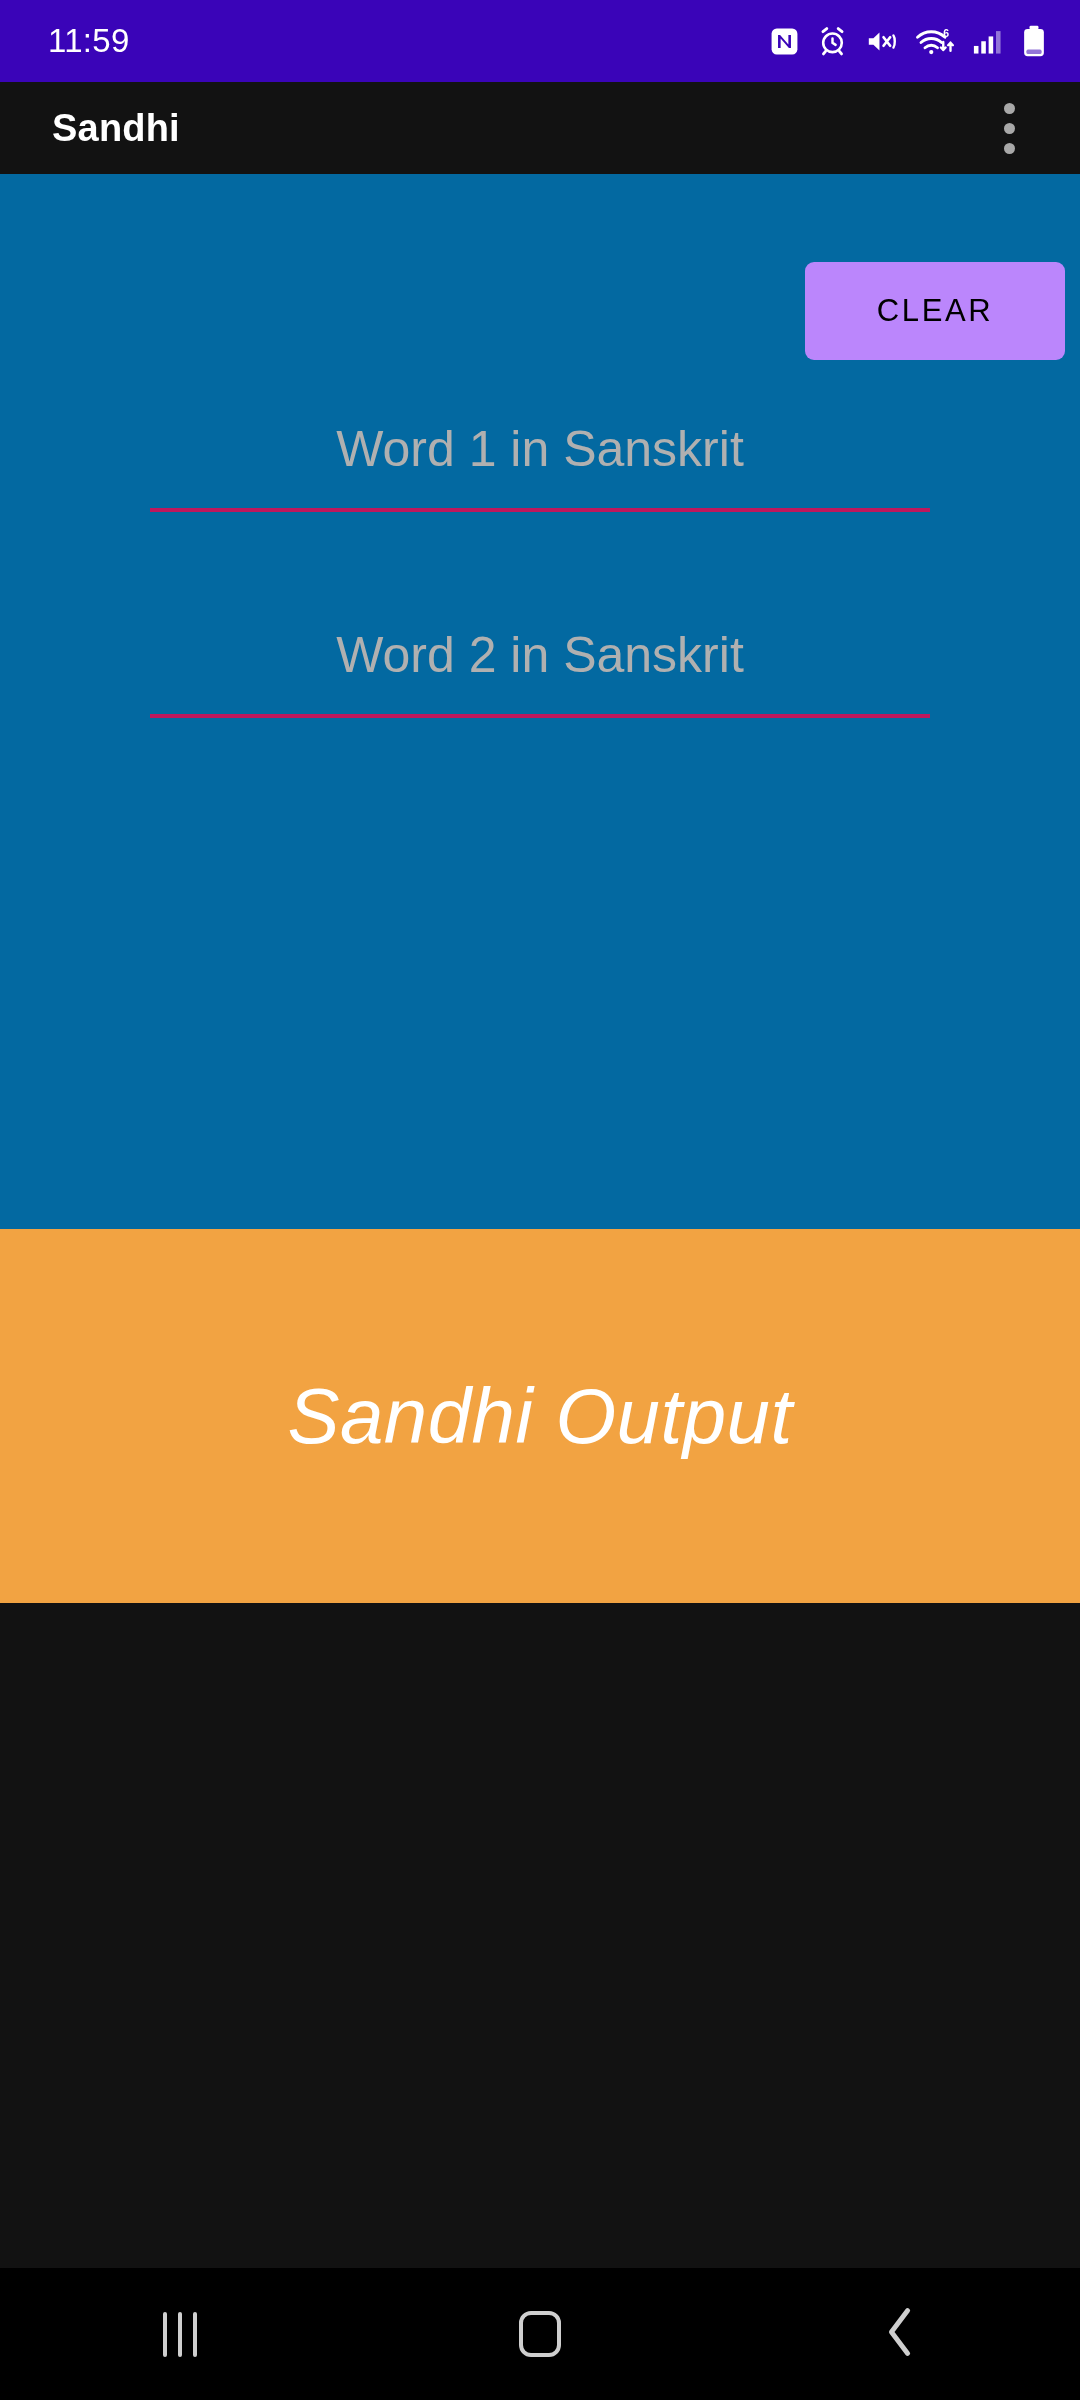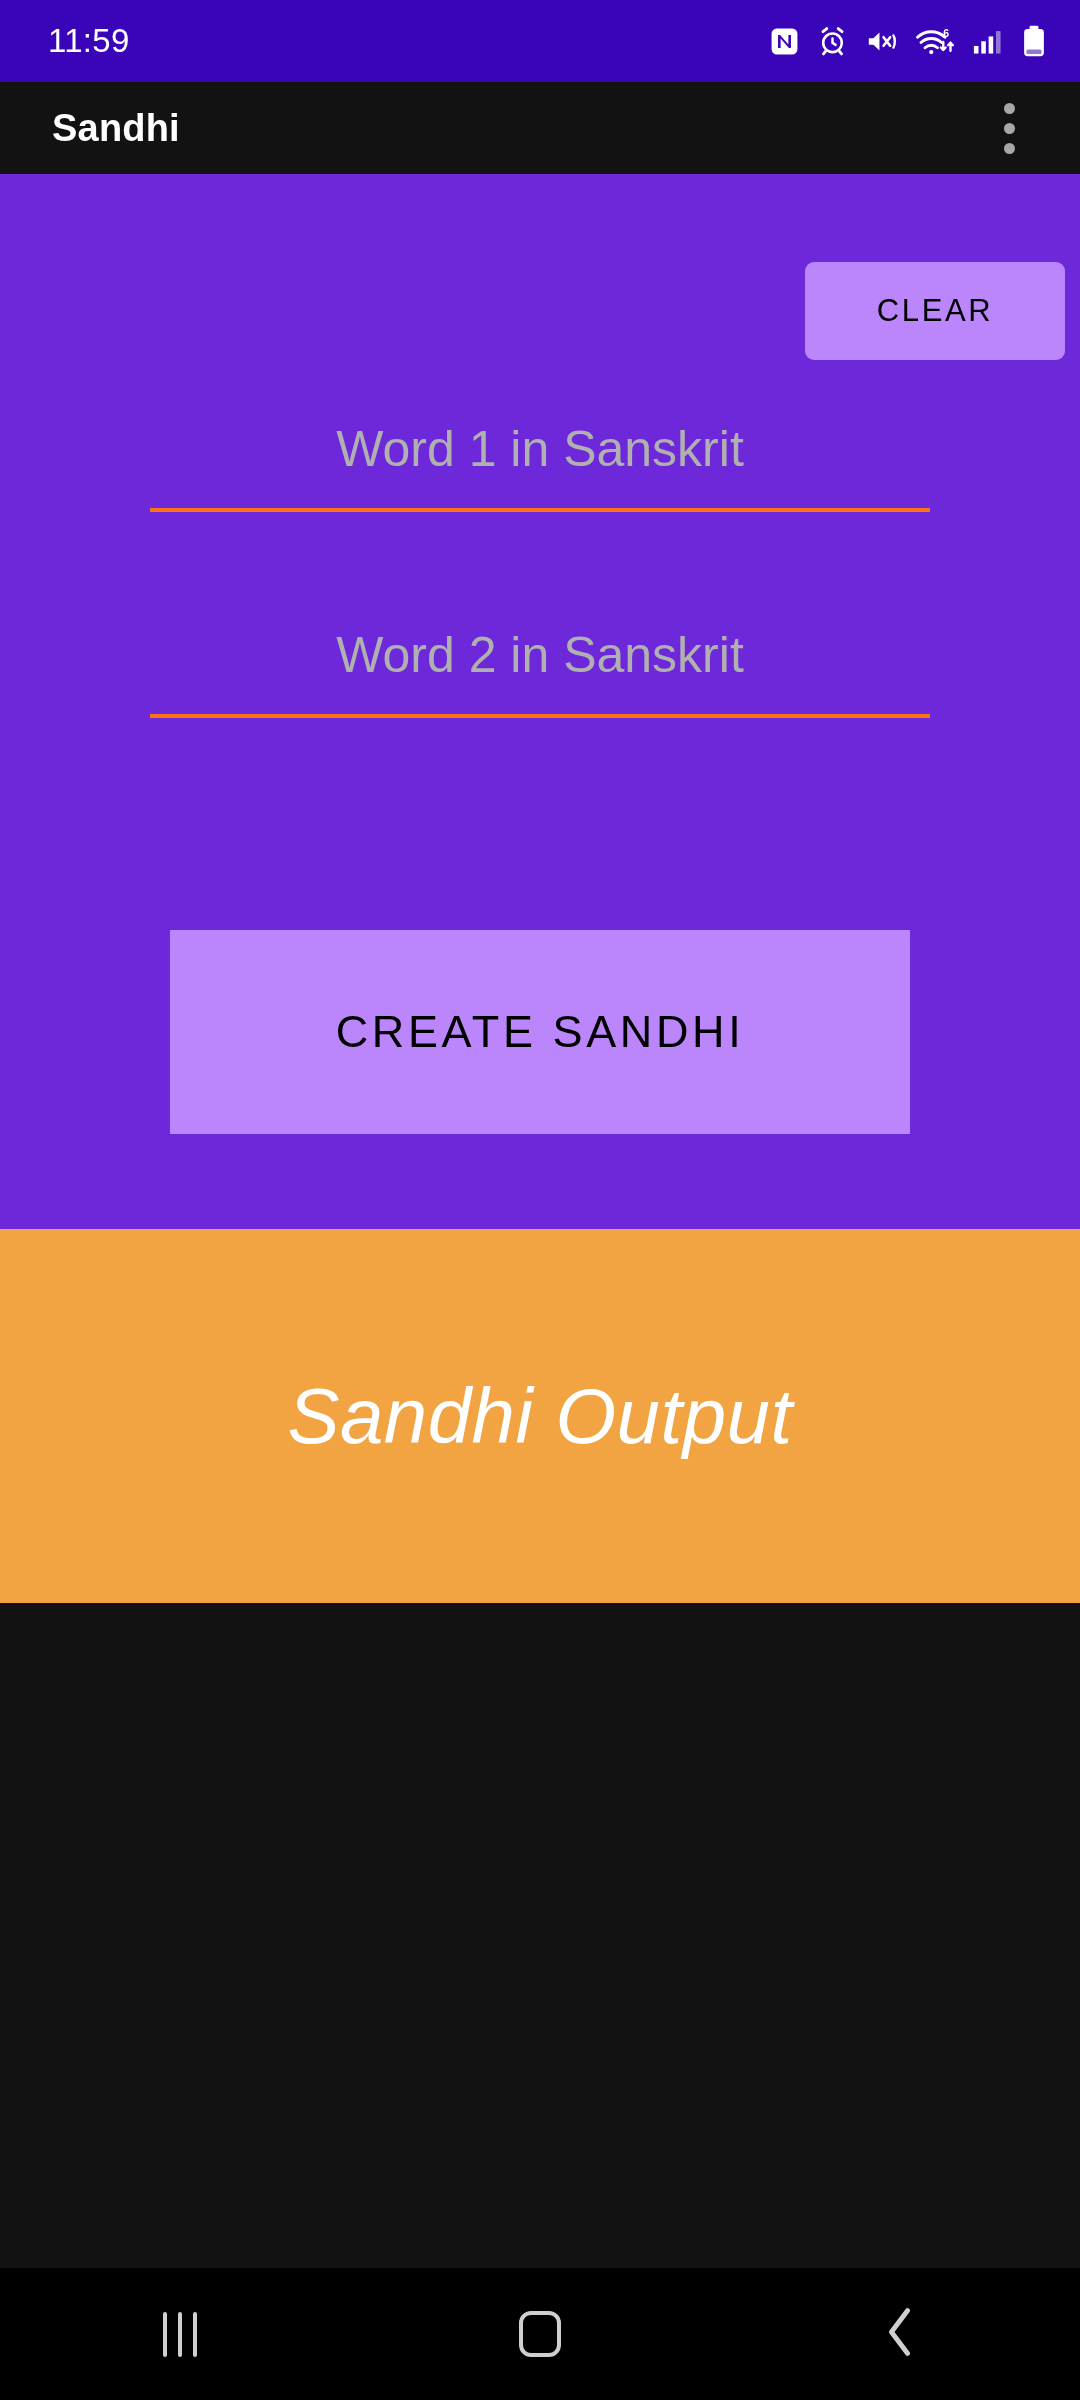--- a/index.html
+++ b/index.html
@@ -56,42 +56,42 @@
   }
   #overflow-menu span {
     display:block; width:11px; height:11px;
     border-radius:50%; background:#a8a8a8;
   }
 
   
   #content {
     position:absolute; left:0; top:174px;
     width:1080px; height:1055px;
-    background:#6d28d9;
+    background:#0369a1;
   }
 
   #clear-button {
     position:absolute; left:805px; top:88px;
     width:260px; height:98px;
     background:#bb86fc; border:none;
     border-radius:9px;
     color:#000000; font-size:31px; font-weight:500;
     letter-spacing:2.6px;
     font-family:"Liberation Sans", sans-serif;
     display:flex; align-items:center; justify-content:center;
     cursor:pointer;
   }
 
   .text-field {
     position:absolute; left:150px; width:780px;
   }
   .text-field input {
     width:100%; height:108px;
     background:transparent; border:none;
-    border-bottom:4px solid #f97316;
+    border-bottom:4px solid #be185d;
     color:#ffffff; font-size:50px;
     font-family:"Liberation Sans", sans-serif;
     padding:0 0 14px 0;
     text-align:center;
     outline:none;
   }
   .text-field input::placeholder {
     color:#b0b0b0; opacity:1;
   }
 
@@ -230,21 +230,20 @@
     <button id="clear-button">CLEAR</button>
 
     <div class="text-field" id="field-word1">
       <input type="text" placeholder="Word 1 in Sanskrit" style="">
     </div>
 
     <div class="text-field" id="field-word2">
       <input type="text" placeholder="Word 2 in Sanskrit" style="">
     </div>
 
-    <button id="create-button">CREATE SANDHI</button>
   </div>
 
   <div id="output-panel">
     <div id="output-text">Sandhi Output</div>
   </div>
 
   <div id="filler"></div>
 
   <div id="nav-bar">
     <div class="nav-btn">

